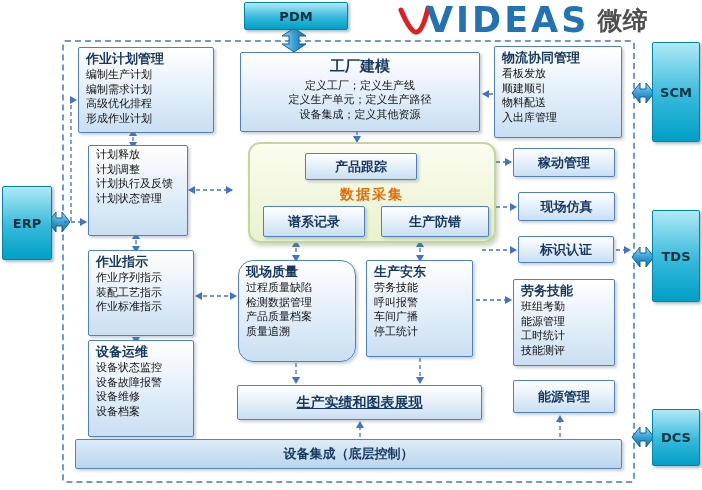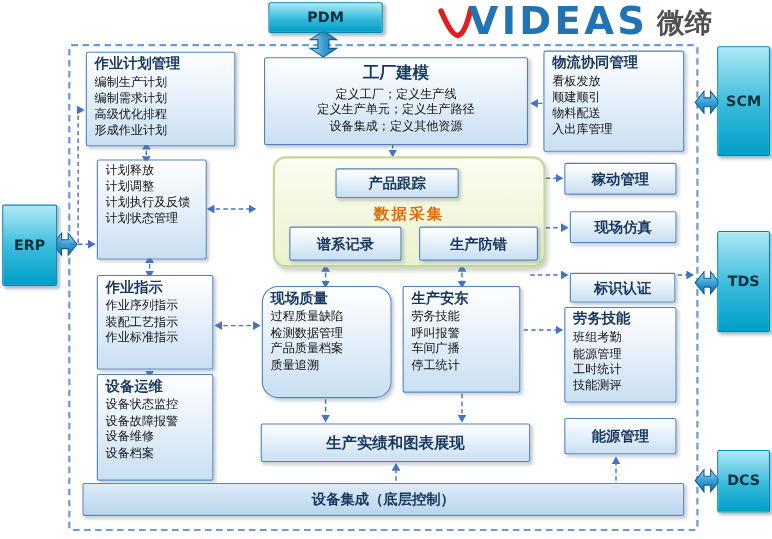--- a/index.html
+++ b/index.html
@@ -177,21 +177,21 @@
         <span>生产防错</span>
       </div>
   </div>
 
   <div class="abs module small-box" style="left:513px;top:148px;width:102px;height:29px;">
       <span>稼动管理</span>
     </div>
   <div class="abs module small-box" style="left:518px;top:192px;width:97px;height:29px;">
       <span>现场仿真</span>
     </div>
-  <div class="abs module small-box" style="left:518px;top:248px;width:96px;height:27px;">
+  <div class="abs module small-box" style="left:518px;top:236px;width:96px;height:27px;">
       <span>标识认证</span>
     </div>
 
   <div class="abs module" style="left:88px;top:250px;width:106px;height:86px;">
     <div class="m-title">作业指示</div>
     <div class="m-item">作业序列指示</div>
     <div class="m-item">装配工艺指示</div>
     <div class="m-item">作业标准指示</div>
   </div>
 
@@ -220,21 +220,21 @@
   </div>
 
   <div class="abs module" style="left:88px;top:340px;width:106px;height:97px;">
     <div class="m-title">设备运维</div>
     <div class="m-item">设备状态监控</div>
     <div class="m-item">设备故障报警</div>
     <div class="m-item">设备维修</div>
     <div class="m-item">设备档案</div>
   </div>
 
-  <div class="abs module small-box" style="left:237px;top:385px;width:245px;height:35px;font-size:14px;">
+  <div class="abs module small-box" style="left:237px;top:385px;width:245px;height:35px;font-size:14px;text-decoration:underline;">
       <span>生产实绩和图表展现</span>
     </div>
 
   <div class="abs module small-box" style="left:513px;top:380px;width:102px;height:33px;">
       <span>能源管理</span>
     </div>
 
   <div class="abs bar" style="left:75px;top:439px;width:547px;height:30px;">
       <span>设备集成（底层控制）</span>
     </div>

